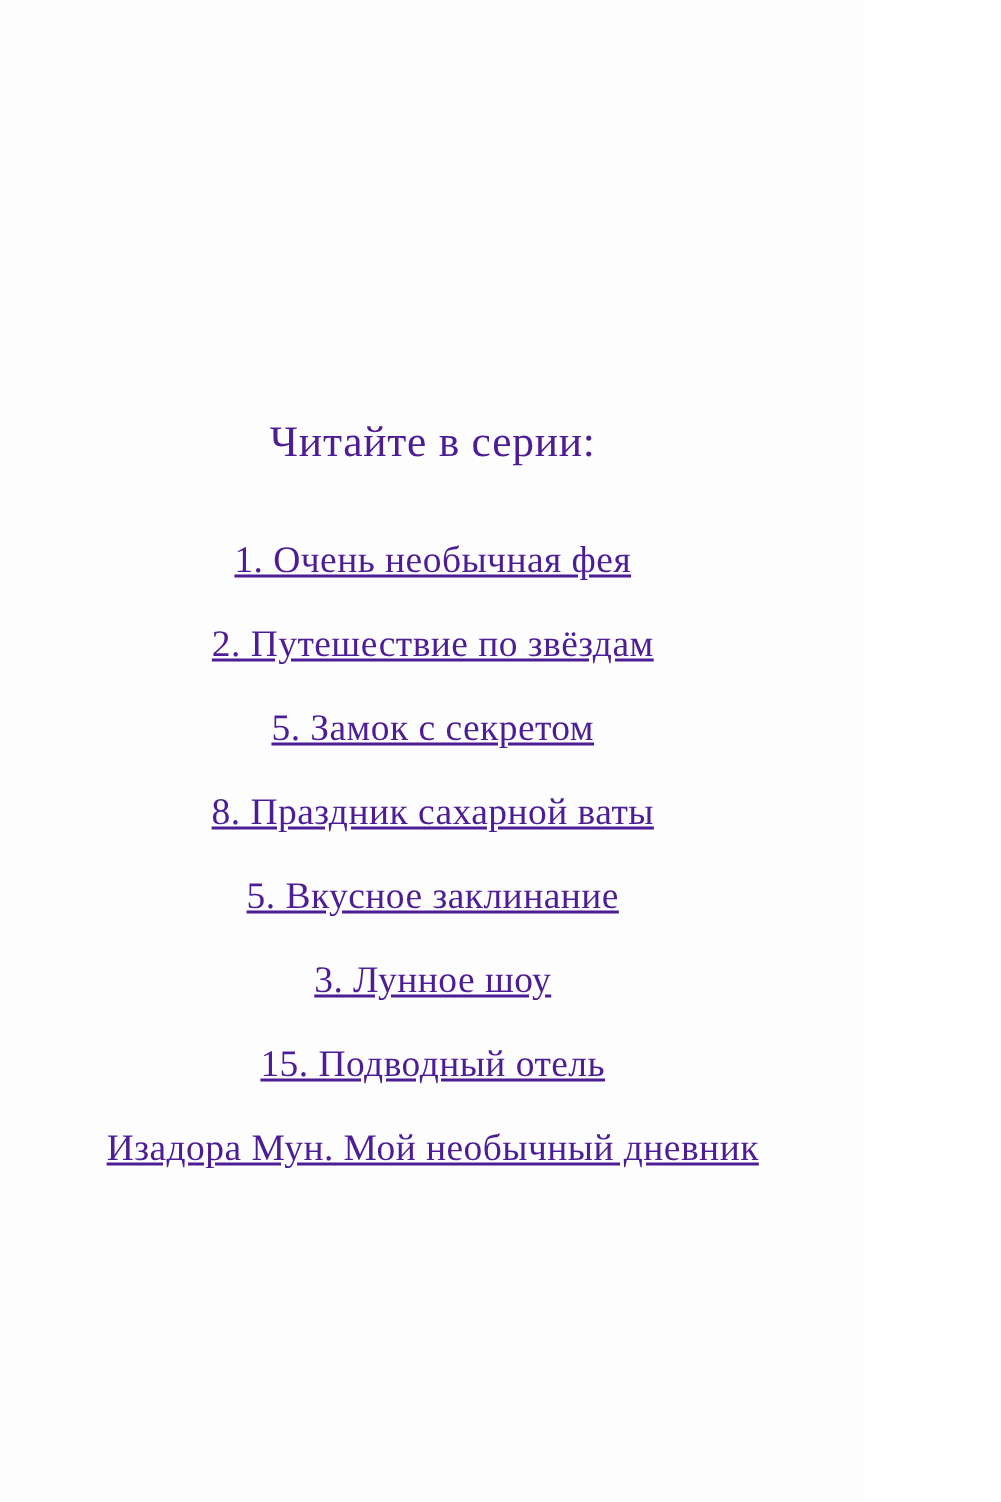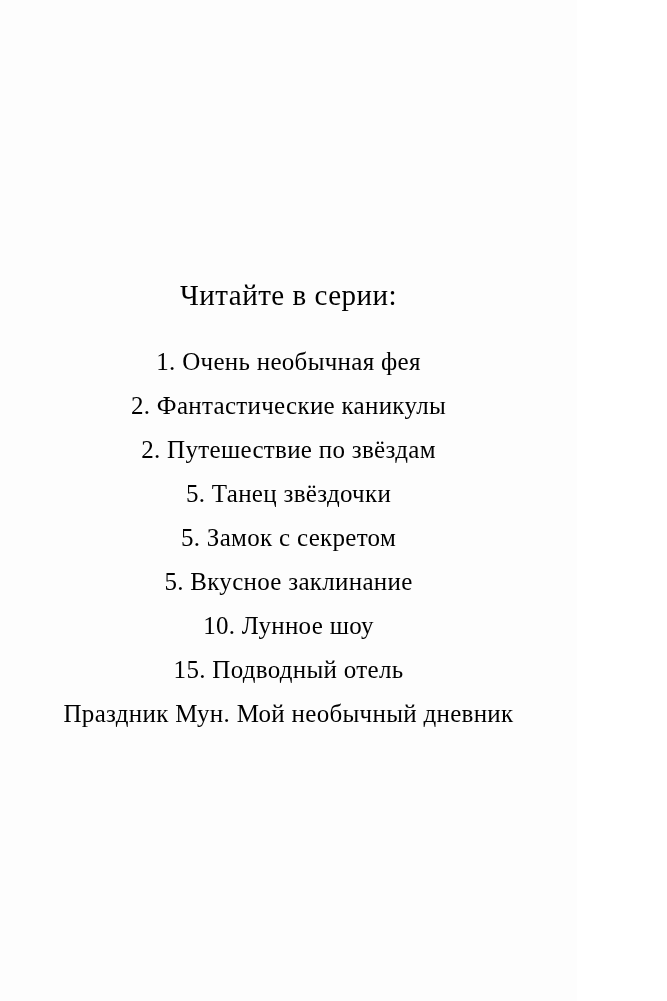--- a/index.html
+++ b/index.html
@@ -11,21 +11,21 @@
       height: 1001px;
       background: #ffffff;
       overflow: hidden;
     }
     .page {
       position: relative;
       width: 577px;
       height: 1001px;
       background: #fdfdfd;
       font-family: "Liberation Serif", "DejaVu Serif", serif;
-      color: #000000;
+      color: #4c1d95;
     }
     .heading {
       position: absolute;
       top: 278px;
       left: 0;
       right: 0;
       margin: 0;
       text-align: center;
       font-size: 29px;
       font-weight: normal;
@@ -36,34 +36,34 @@
       position: absolute;
       top: 338px;
       left: 0;
       right: 0;
       text-align: center;
       font-size: 25px;
       line-height: 40px;
       letter-spacing: 0.3px;
     }
     .series-item {
-      margin: 4px;
+      margin: 16px;
       padding: 0;
       white-space: nowrap;
+      text-decoration: underline;
     }
   </style>
 </head>
 <body>
 
 <div class="page">
   <h1 class="heading">Читайте в серии:</h1>
   <div class="series-list">
     <div class="series-item">1. Очень необычная фея</div>
-    <div class="series-item">2. Фантастические каникулы</div>
     <div class="series-item">2. Путешествие по звёздам</div>
-    <div class="series-item">5. Танец звёздочки</div>
     <div class="series-item">5. Замок с секретом</div>
+    <div class="series-item">8. Праздник сахарной ваты</div>
     <div class="series-item">5. Вкусное заклинание</div>
-    <div class="series-item">10. Лунное шоу</div>
+    <div class="series-item">3. Лунное шоу</div>
     <div class="series-item">15. Подводный отель</div>
-    <div class="series-item">Праздник Мун. Мой необычный дневник</div>
+    <div class="series-item">Изадора Мун. Мой необычный дневник</div>
   </div>
 </div>
 
 </body></html>

